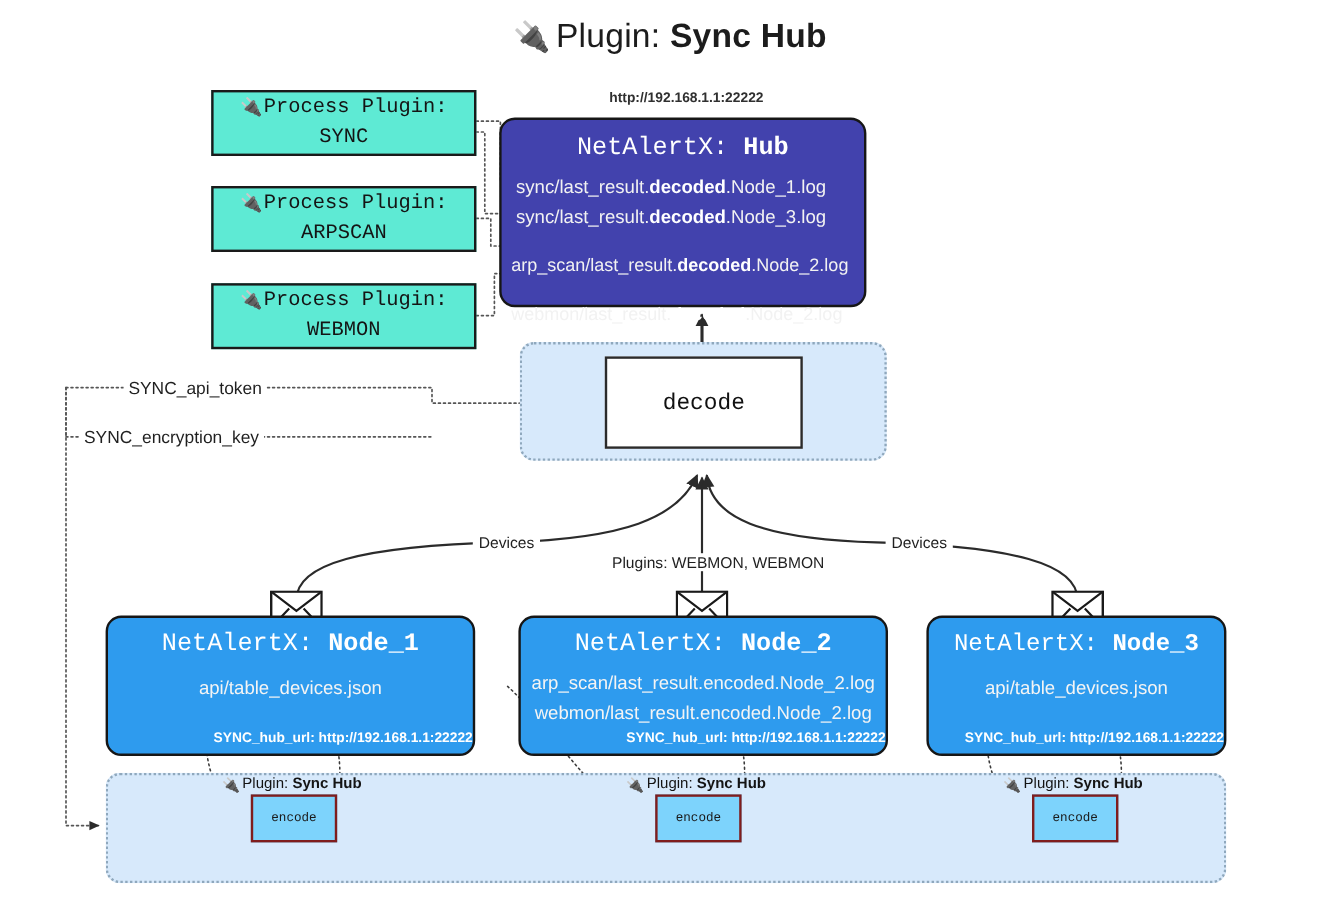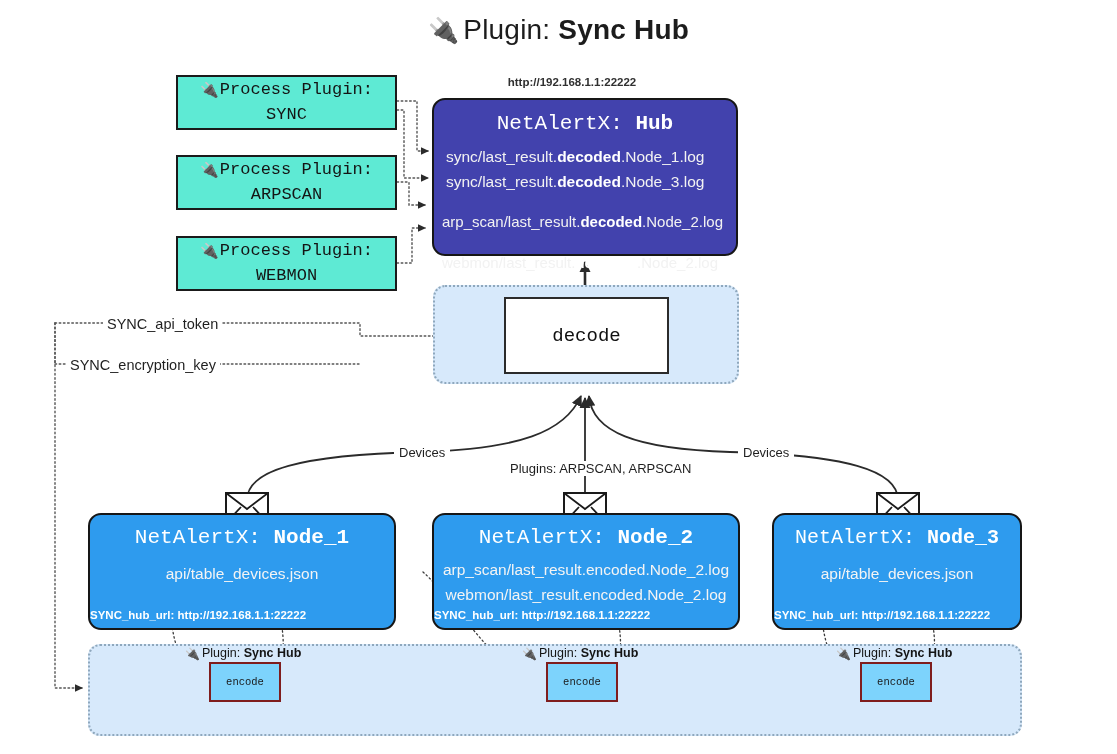--- a/index.html
+++ b/index.html
@@ -20,21 +20,21 @@
     align-items:center;justify-content:center;
     font-family:"Liberation Mono","DejaVu Sans Mono",monospace;
     font-size:17px;line-height:1.45;color:#141414;}
   .proc-box .l1{white-space:nowrap;}
   .proc-box .l1 .plug{font-family:"DejaVu Sans",sans-serif;font-size:15px;
     margin-right:1px;position:relative;top:1px;}
 
   
   #hub-url{position:absolute;left:412px;top:76px;width:320px;text-align:center;
     font-size:11.5px;font-weight:bold;color:#303030;}
-  #hub-box{position:absolute;left:432px;top:98px;width:306px;height:158px;
+  #hub-box{position:absolute;left:416px;top:98px;width:306px;height:158px;
     box-sizing:border-box;background:#4242ad;border:2.5px solid #161616;
     border-radius:13px;}
   #hub-box .hub-title{text-align:center;margin-top:12px;color:#ffffff;
     font-family:"Liberation Mono","DejaVu Sans Mono",monospace;font-size:21px;}
   #hub-box .hub-title b{font-weight:bold;}
   #hub-box .logs{margin-top:9px;}
   #hub-box .log{color:#f2f2f2;font-size:15.5px;line-height:1.62;
     padding-left:12px;white-space:nowrap;}
   #hub-box .log b{font-weight:bold;color:#ffffff;}
   #hub-box .log.wide{font-size:15px;padding-left:8px;margin-top:16px;}
@@ -67,21 +67,21 @@
     border:2.5px solid #161616;border-radius:13px;}
   .node-box .n-title{text-align:center;margin-top:11px;color:#ffffff;
     font-family:Liberation Mono, monospace;font-size:21px;
     white-space:nowrap;}
   .node-box .n-title b{font-weight:bold;}
   .node-box .n-lines{margin-top:12px;text-align:center;}
   .node-box .n-line{color:#f4f4f4;font-size:15.5px;line-height:1.62;
     white-space:nowrap;}
   .node-box.two .n-lines{margin-top:8px;}
   .node-box .n-foot{position:absolute;left:0;bottom:7px;width:100%;
-    text-align:left;color:#ffffff;font-size:11.5px;font-weight:bold;
+    text-align:right;color:#ffffff;font-size:11.5px;font-weight:bold;
     white-space:nowrap;}
 
   #node1{left:88px;top:513px;width:308px;height:117px;}
   #node2{left:432px;top:513px;width:308px;height:117px;}
   #node3{left:772px;top:513px;width:250px;height:117px;}
   #node3 .n-title{font-size:20px;}
 
   
   .envelope{position:absolute;width:44px;height:32px;}
 
@@ -189,21 +189,21 @@
 </div>
 
 <div id="decode-region"></div>
 <div id="decode-box">decode</div>
 
 <div class="secret-lbl" id="lbl-api-token">SYNC_api_token</div>
 <div class="secret-lbl" id="lbl-enc-key">SYNC_encryption_key</div>
 
 <div class="edge-lbl" id="lbl-devices-left">Devices</div>
 <div class="edge-lbl" id="lbl-devices-right">Devices</div>
-<div class="edge-lbl" id="lbl-plugins-mid">Plugins: ARPSCAN, ARPSCAN</div>
+<div class="edge-lbl" id="lbl-plugins-mid">Plugins: WEBMON, WEBMON</div>
 
 <svg class="envelope" style="left:225px;top:492px;" viewBox="0 0 44 32">
     <rect x="1" y="1" width="42" height="30" fill="#fff" stroke="#1a1a1a" stroke-width="2"></rect>
   <path d="M1,1 L22,17 L43,1 M1,31 L16,15 M43,31 L28,15" fill="none" stroke="#1a1a1a" stroke-width="1.8"></path>
   </svg>
 <svg class="envelope" style="left:563px;top:492px;" viewBox="0 0 44 32">
     <rect x="1" y="1" width="42" height="30" fill="#fff" stroke="#1a1a1a" stroke-width="2"></rect>
   <path d="M1,1 L22,17 L43,1 M1,31 L16,15 M43,31 L28,15" fill="none" stroke="#1a1a1a" stroke-width="1.8"></path>
   </svg>
 <svg class="envelope" style="left:876px;top:492px;" viewBox="0 0 44 32">

